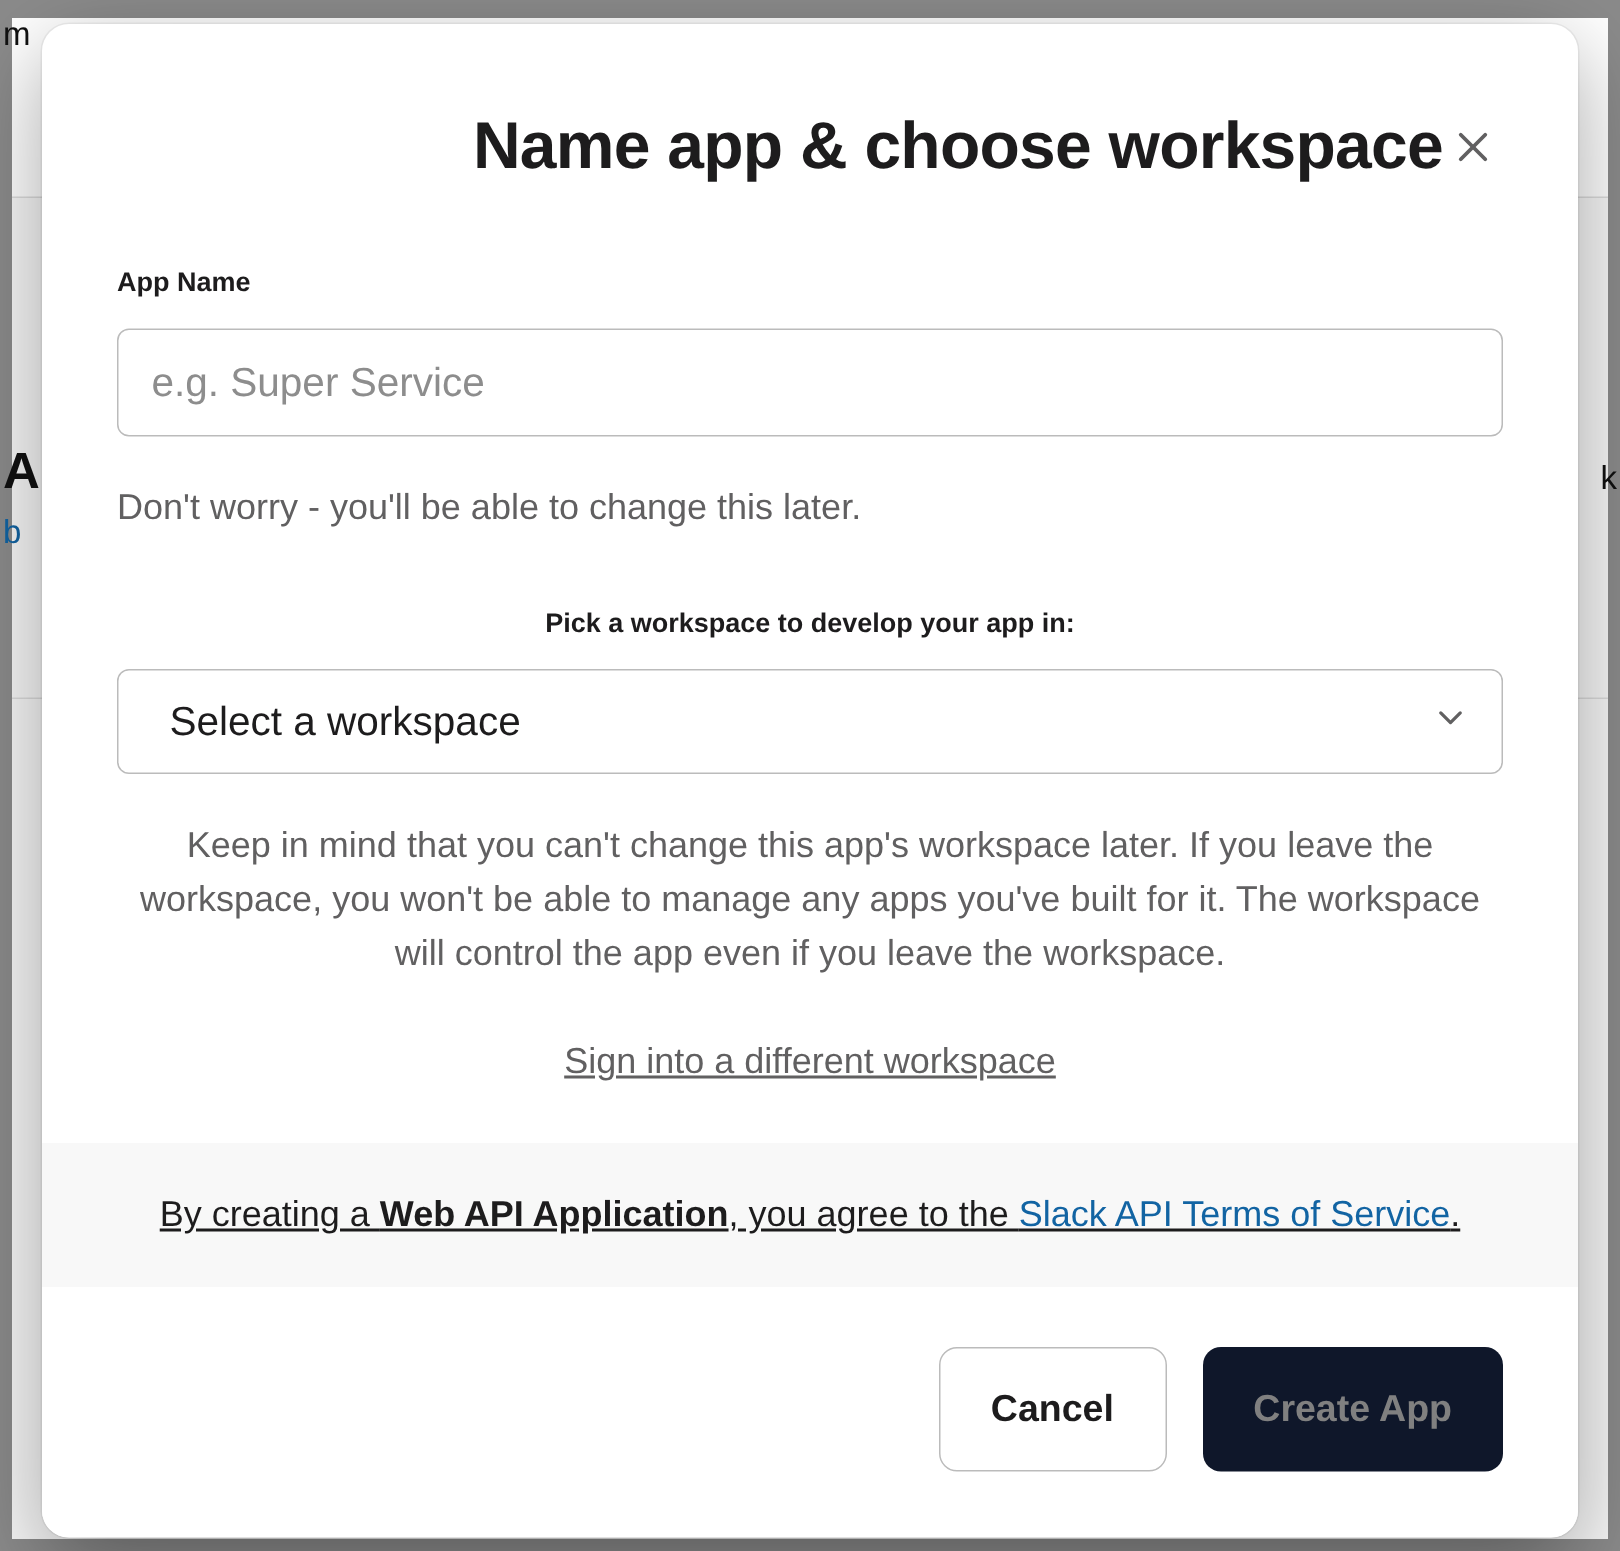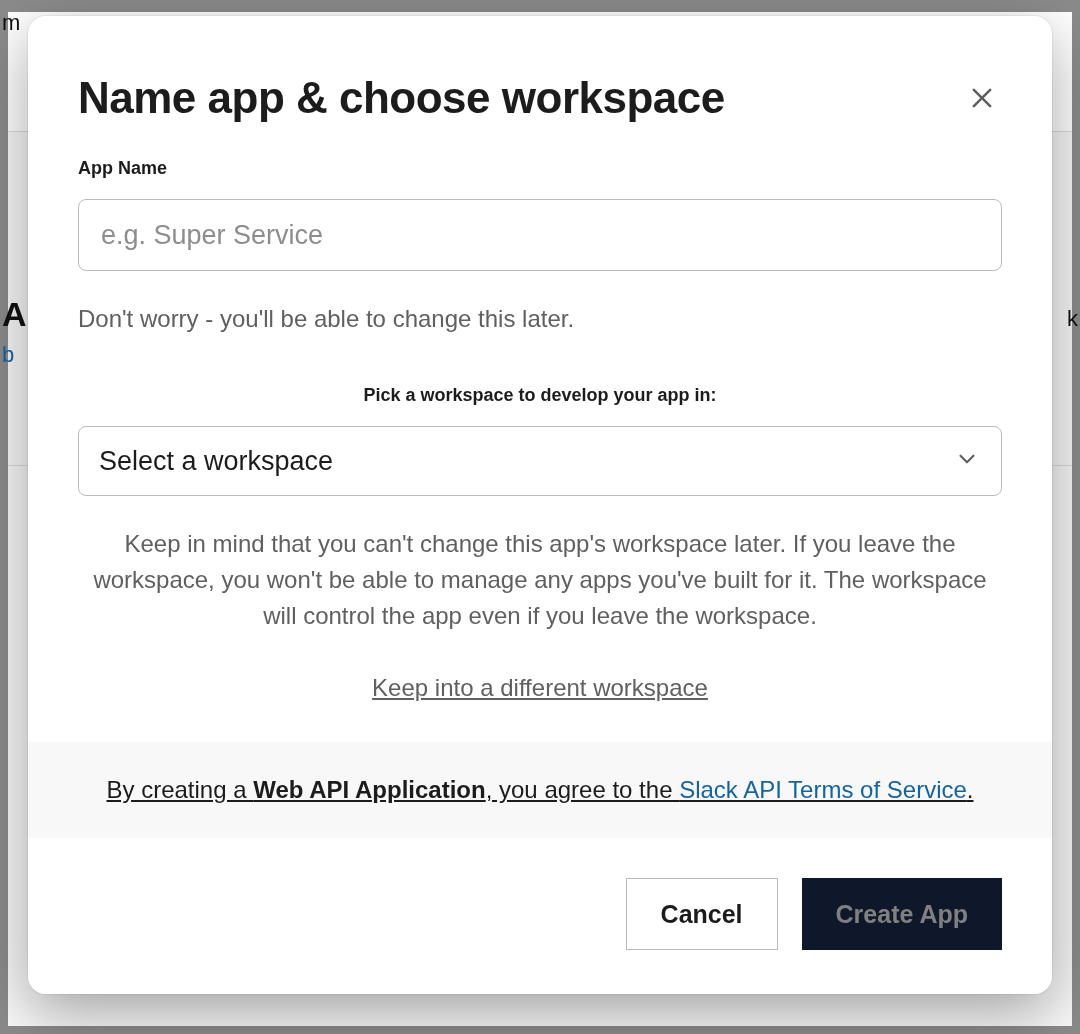--- a/index.html
+++ b/index.html
@@ -66,23 +66,23 @@
     background: #fff;
     border-radius: 18px;
     box-shadow: 0 18px 60px rgba(0,0,0,0.35), 0 0 0 1px rgba(0,0,0,0.05);
     overflow: hidden;
   }
   .modal-inner {
     padding: 48px 50px 0 50px;
   }
   .modal-header {
     display: flex;
-    justify-content: space-between;
+    justify-content: flex-end;
     align-items: flex-start;
-    margin-bottom: 36px;
+    margin-bottom: 56px;
   }
   .modal-title {
     font-size: 44px;
     font-weight: 900;
     letter-spacing: -0.5px;
     line-height: 1.1;
     color: #1d1c1d;
     margin: 0;
     margin-top: 10px;
   }
@@ -127,21 +127,21 @@
     position: relative;
     width: 100%;
     margin-top: 0;
   }
   .select-box {
     width: 100%;
     height: 70px;
     border: 1px solid #bbb;
     border-radius: 8px;
     font-size: 27px;
-    padding: 0 60px 0 20px;
+    padding: 0 60px 0 34px;
     color: #1d1c1d;
     background: #fff;
     display: flex;
     align-items: center;
     cursor: pointer;
   }
   .select-caret {
     position: absolute;
     right: 22px;
     top: 50%;
@@ -177,23 +177,23 @@
   }
 
   .modal-footer {
     display: flex;
     justify-content: flex-end;
     gap: 24px;
     padding: 40px 50px 44px 50px;
     background: #fff;
   }
   .btn {
-    height: 72px;
+    height: 83px;
     padding: 0 34px;
-    border-radius: 0;
+    border-radius: 12px;
     font-size: 25px;
     font-weight: 700;
     font-family: inherit;
     cursor: pointer;
     border: none;
   }
   .btn-secondary {
     background: #fff;
     color: #1d1c1d;
     border: 1px solid #bbb;
@@ -241,21 +241,21 @@
             <span>Select a workspace</span>
           </div>
           <span class="select-caret">
             <svg viewBox="0 0 24 24" fill="none" stroke="currentColor" stroke-width="2" stroke-linecap="round" stroke-linejoin="round">
                 <polyline points="6 9 12 15 18 9"></polyline>
               </svg>
           </span>
         </div>
         <div class="helper">Keep in mind that you can't change this app's workspace later. If you leave the workspace, you won't be able to manage any apps you've built for it. The workspace will control the app even if you leave the workspace.</div>
 
-        <a class="link">Keep into a different workspace</a>
+        <a class="link">Sign into a different workspace</a>
       </div>
     </div>
 
     <div class="tos-bar">
       <span>By creating a </span><span class="bold">Web API Application</span><span>, you agree to the </span><a href="#">Slack API Terms of Service</a><span>.</span>
     </div>
 
     <div class="modal-footer">
       <button class="btn btn-secondary">Cancel</button>
       <button class="btn btn-primary-disabled" disabled="">Create App</button>

